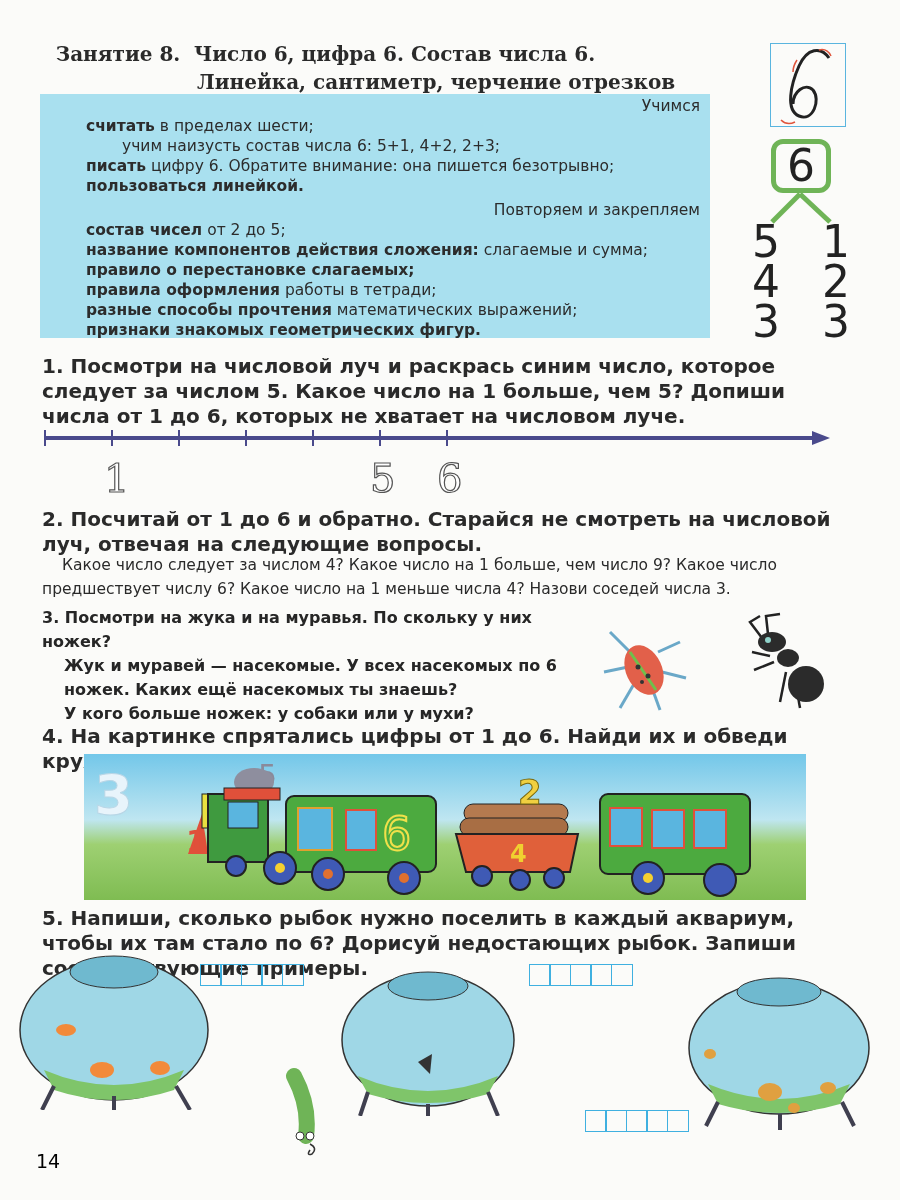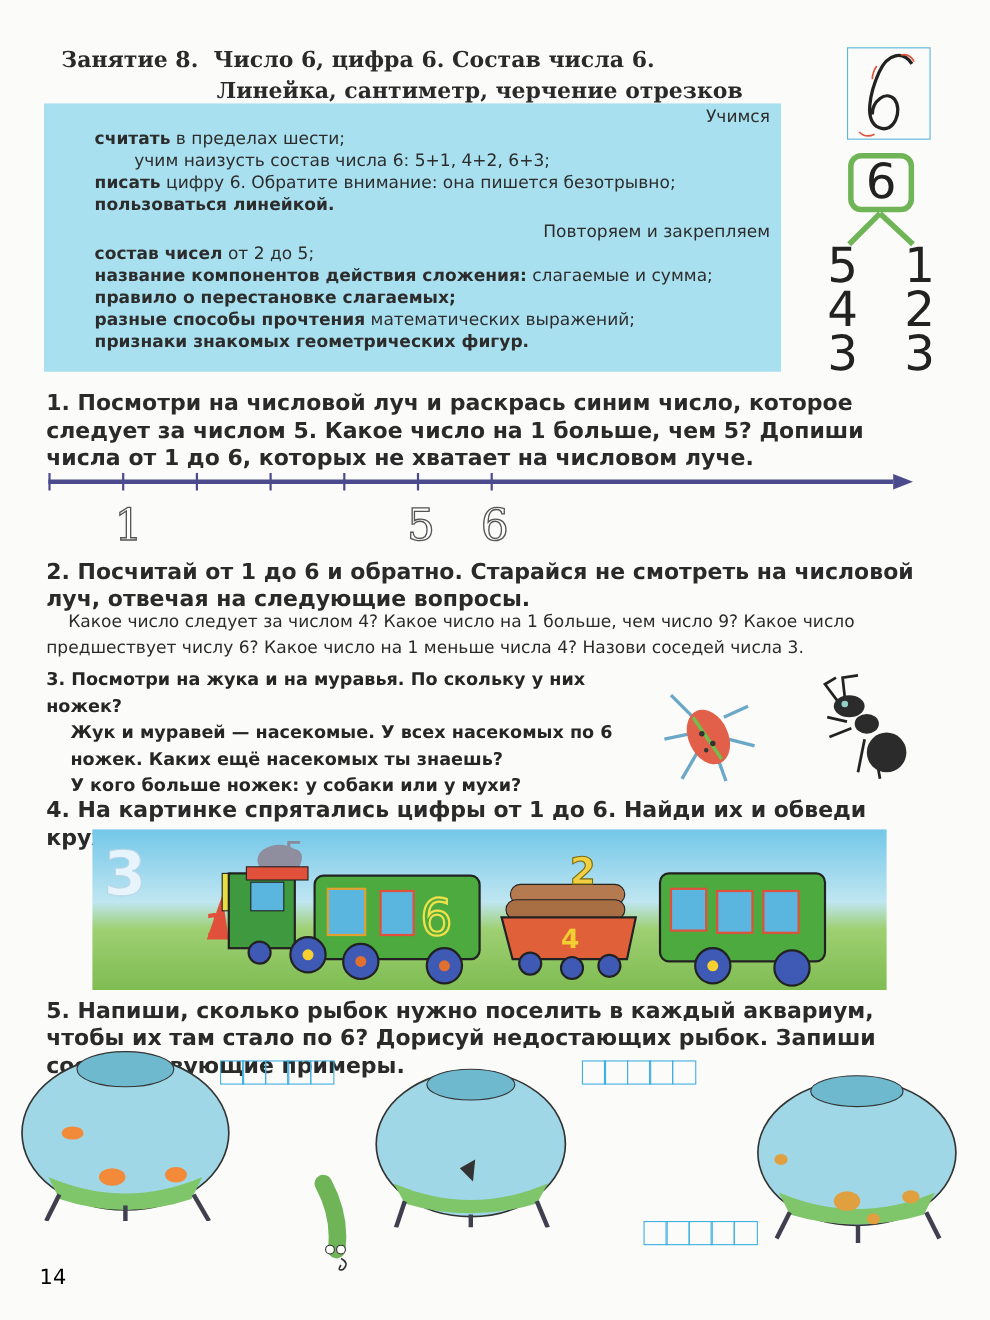--- a/index.html
+++ b/index.html
@@ -32,27 +32,28 @@
 <body>
 
 <div class="abs title">
   <div><span class="num">Занятие 8.</span><span>Число 6, цифра 6. Состав числа 6.</span></div>
   <div class="line2">Линейка, сантиметр, черчение отрезков</div>
 </div>
 
 <div class="abs goals">
   <div class="h">Учимся</div>
   <div class="i1"><b>считать</b><span> в пределах шести;</span></div>
-  <div class="i2"><b></b><span>учим наизусть состав числа 6:   5+1, 4+2, 6+3;</span></div>
+  <div class="i2"><b></b><span>учим наизусть состав числа 6:   5+1, 4+2, 2+3;</span></div>
   <div class="i1"><b>писать</b><span> цифру 6. Обратите внимание: она пишется безотрывно;</span></div>
   <div class="i1"><b>пользоваться линейкой.</b><span></span></div>
   <div class="h" style="margin-top:4px">Повторяем и закрепляем</div>
   <div class="i1"><b>состав чисел</b><span> от 2 до 5;</span></div>
   <div class="i1"><b>название компонентов действия сложения:</b><span> слагаемые и сумма;</span></div>
   <div class="i1"><b>правило о перестановке слагаемых;</b><span></span></div>
+  <div class="i1"><b>правила оформления</b><span> работы в тетради;</span></div>
   <div class="i1"><b>разные способы прочтения</b><span> математических выражений;</span></div>
   <div class="i1"><b>признаки знакомых геометрических фигур.</b><span></span></div>
 </div>
 
 <div class="abs hw6">
   <svg width="76" height="84" viewBox="0 0 76 84">
     <path d="M58 14 C50 2 36 4 28 22 C20 40 14 66 28 72 C42 78 50 56 42 46 C34 38 22 48 22 60" fill="none" stroke="#222" stroke-width="3"></path>
     <path d="M48 6 q8 -2 12 6" fill="none" stroke="#e0553c" stroke-width="1.5"></path>
     <path d="M26 16 q-4 6 -4 12" fill="none" stroke="#e0553c" stroke-width="1.5"></path>
     <path d="M10 76 q6 6 14 2" fill="none" stroke="#e0553c" stroke-width="1.5"></path>

